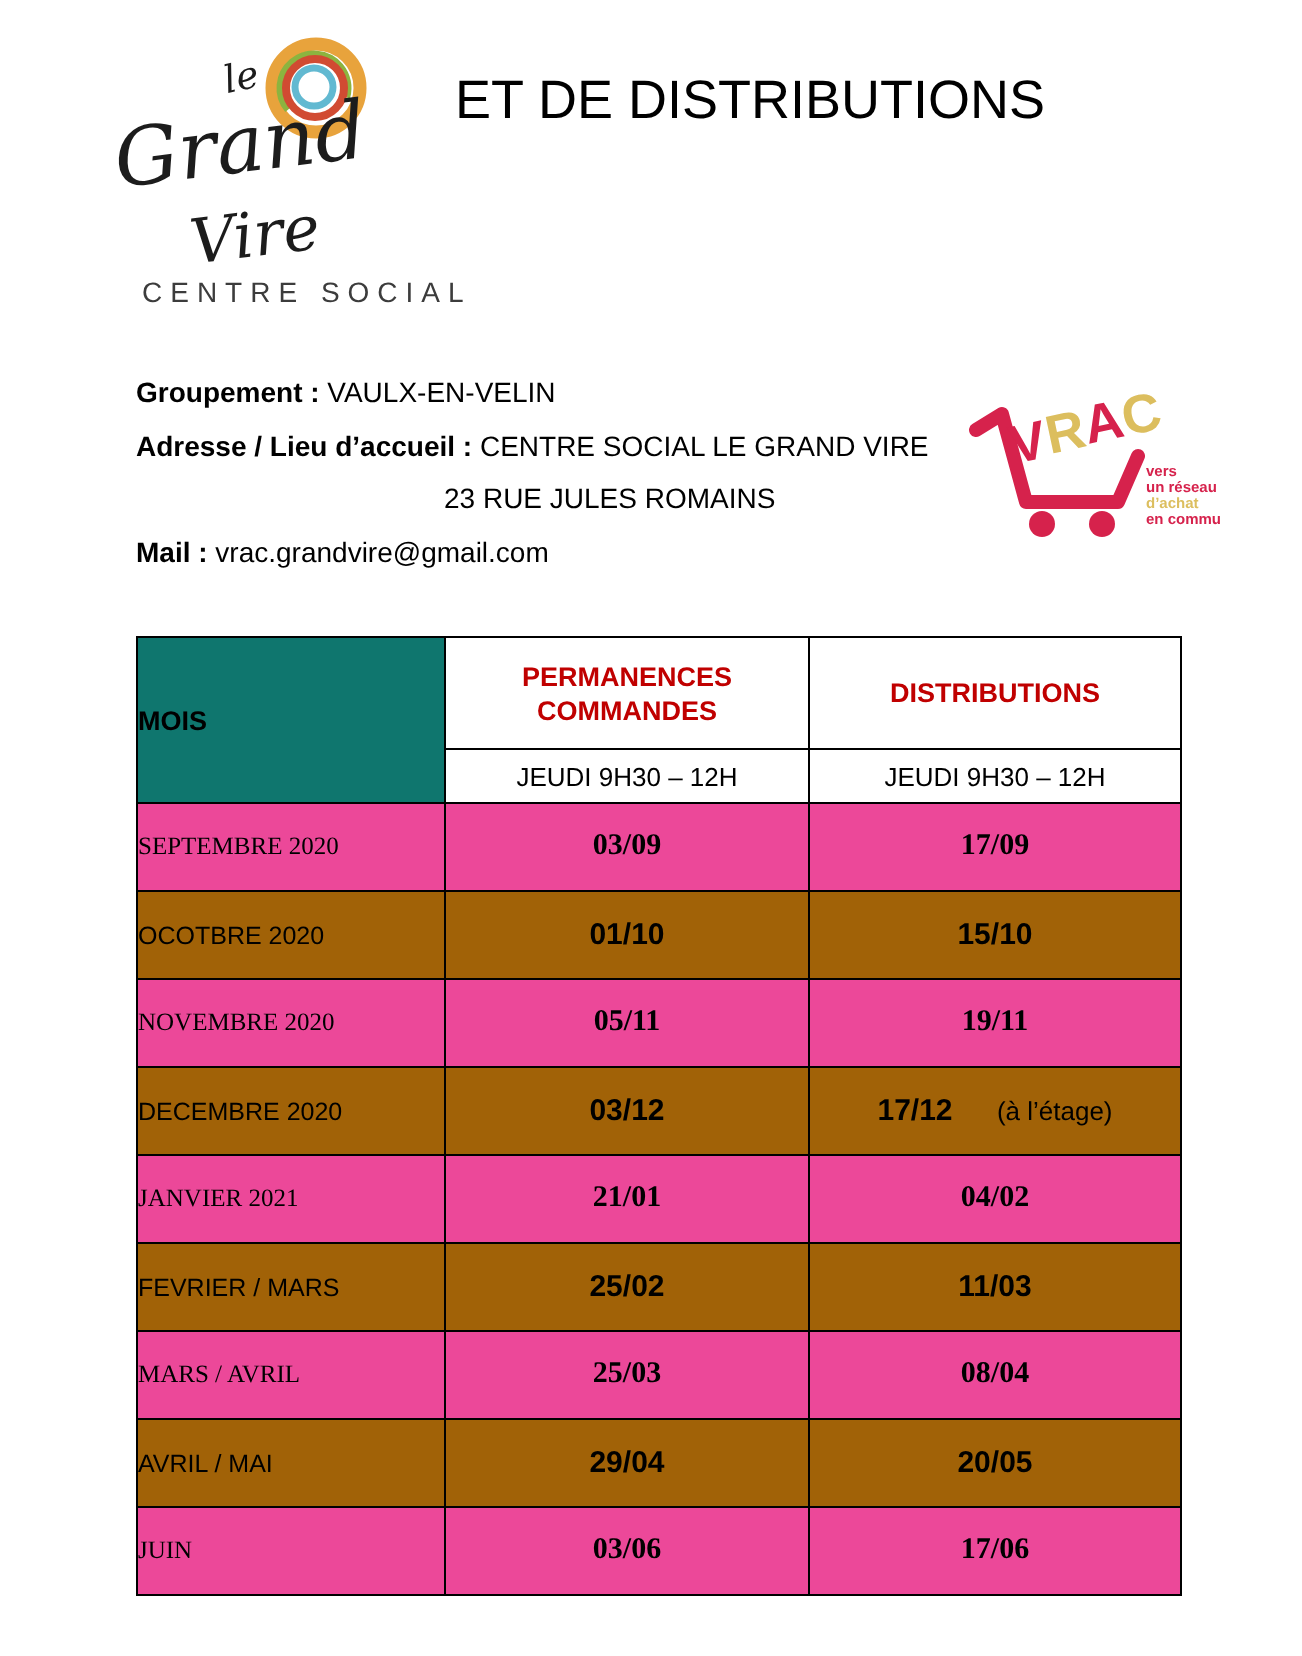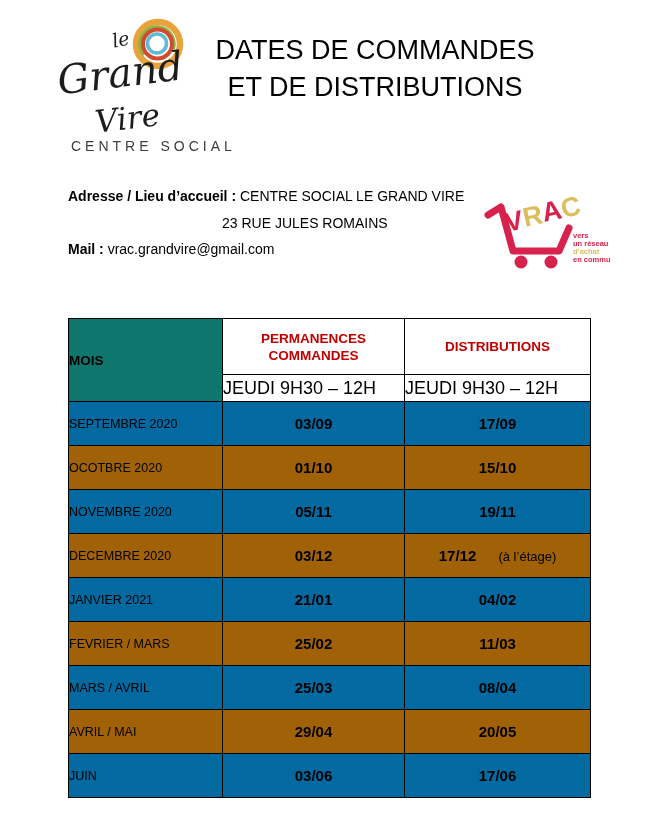--- a/index.html
+++ b/index.html
@@ -32,23 +32,23 @@
   .vrac { position:absolute; left:483px; top:190px; }
 
   
   .sched { position:absolute; left:68px; top:318px; border-collapse:collapse; table-layout:fixed; }
   .sched th, .sched td { border:1.5px solid #000; padding:0; }
   .col-mois { width:153px; }
   .col-cmd  { width:181px; }
   .col-dist { width:185px; }
   .hdr-mois { height:81px; text-align:left; padding-left:9px; font-size:13.5px; font-weight:bold; vertical-align:middle; background:#0f766e; }
   .hdr-red  { height:55px; text-align:center; vertical-align:middle; font-size:13.5px; font-weight:bold; color:#C00000; line-height:17px; padding:0 20px; background:#fff; }
-  .subhdr   { height:26px; vertical-align:middle; font-size:18px; background:#fff; }
+  .subhdr   { height:26px; text-align:center; vertical-align:middle; font-size:13px; background:#fff; }
   .sched tr.data td { height:43px; vertical-align:middle; background:#a16207; }
-  .sched tr.data.shaded td { background:#0369a1; }
+  .sched tr.data.shaded td { background:#ec4899;font-family:Liberation Serif, serif; }
   .cell-mois { text-align:left; padding-left:9px; font-size:12.5px; }
   .cell-date { text-align:center; font-size:15px; font-weight:bold; }
   .cell-date .note { font-weight:normal; font-size:13px;margin-left:18px; }
 </style>
 </head>
 <body>
 
 <div class="page">
 
   <div class="gv-logo">
@@ -58,25 +58,28 @@
       <circle cx="28.5" cy="28" r="14.5" fill="none" stroke="#D14B32" stroke-width="4"></circle>
       <circle cx="28" cy="27.5" r="9.5" fill="none" stroke="#62B9D1" stroke-width="3.5"></circle>
     </svg>
     <span class="gv-script gv-le">le</span>
     <span class="gv-script gv-grand">Grand</span>
     <span class="gv-script gv-vire">Vire</span>
     <span class="gv-sub">CENTRE SOCIAL</span>
   </div>
 
   <div class="doc-title">
-    <div>DATES DE COMMANDES</div>
     <div>ET DE DISTRIBUTIONS</div>
   </div>
 
   <div class="info">
+    <div>
+      <b>Groupement :</b>
+      <span>VAULX-EN-VELIN</span>
+    </div>
     <div>
       <b>Adresse / Lieu d’accueil :</b>
       <span>CENTRE SOCIAL LE GRAND VIRE</span>
     </div>
     <div class="indent">23 RUE JULES ROMAINS</div>
     <div>
       <b>Mail :</b>
       <span>vrac.grandvire@gmail.com</span>
     </div>
   </div>

